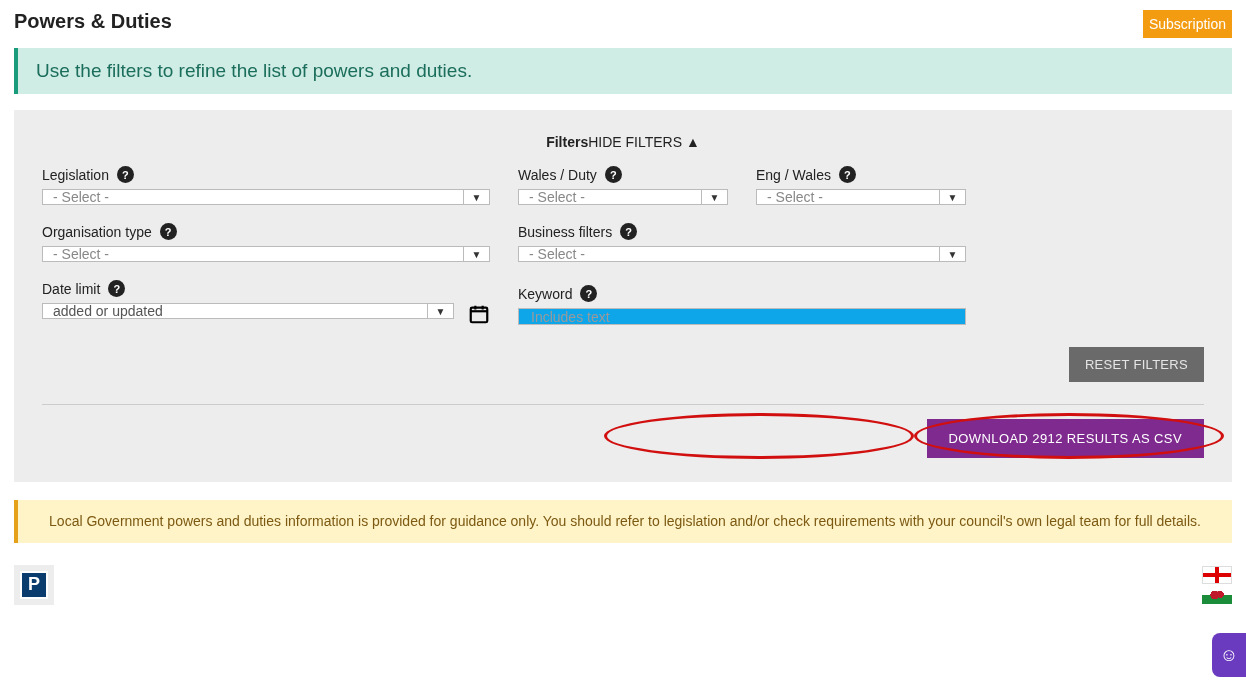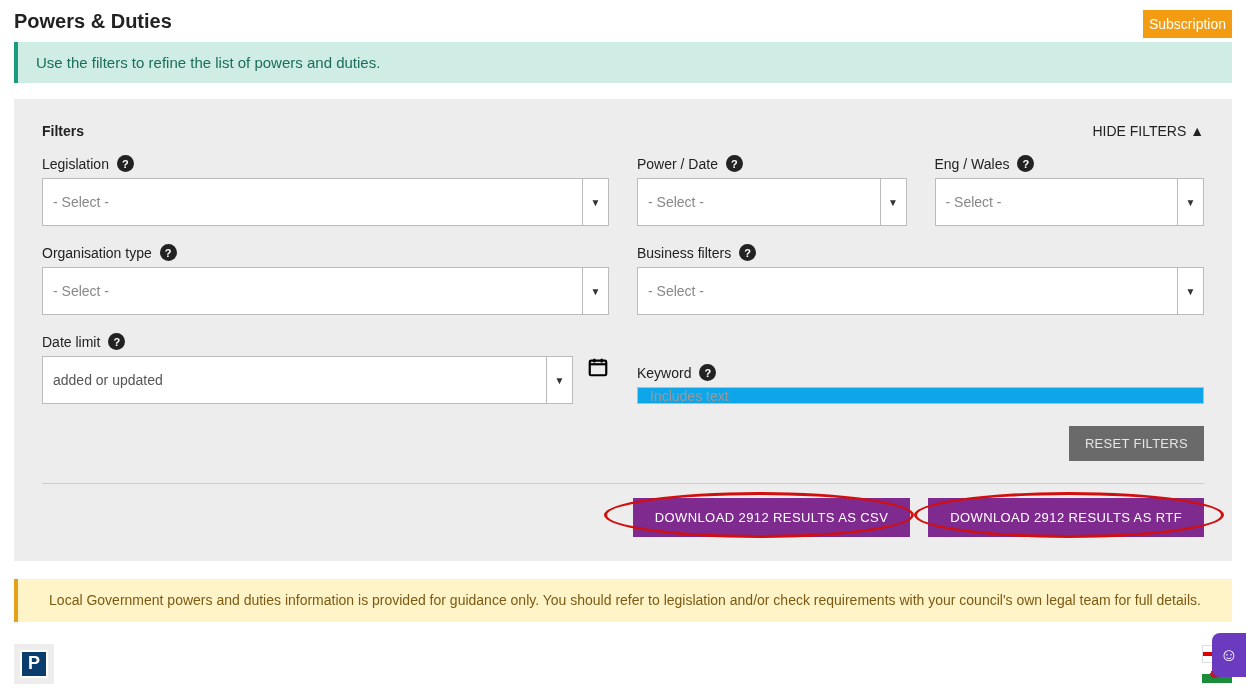--- a/index.html
+++ b/index.html
@@ -8,21 +8,21 @@
     font-family: "Segoe UI", Arial, sans-serif;
     font-size: 14px;
     color: #333;
     background: #fff;
     padding: 10px 14px;
   }
   .header-row {
     display: flex;
     justify-content: space-between;
     align-items: flex-start;
-    margin-bottom: 4px;
+    margin-bottom: 10px;
   }
   h1 {
     font-size: 20px;
     font-weight: 600;
     color: #222;
     margin: 0;
   }
   .subscription-btn {
     background: #f39c12;
     color: #fff;
@@ -30,43 +30,43 @@
     padding: 6px 6px;
     font-size: 14px;
     cursor: pointer;
   }
   .info-banner {
     background: #cfece5;
     border-left: 4px solid #1a9c7c;
     color: #1b6e5b;
     padding: 12px 18px;
     margin-bottom: 16px;
-    font-size: 15px;
+    font-size: 19px;
   }
   .filters-panel {
     background: #ededed;
     padding: 24px 28px 24px 28px;
     margin-bottom: 18px;
   }
   .filters-header {
     display: flex;
-    justify-content: space-between;
+    justify-content: center;
     align-items: center;
     font-weight: 600;
     color: #222;
     margin-bottom: 16px;
   }
   .hide-filters {
     font-weight: 400;
     font-size: 14px;
     cursor: pointer;
   }
   .filters-grid {
     display: grid;
-    grid-template-columns: 1fr 1fr 1fr 1fr;
+    grid-template-columns: 1fr 1fr 1fr 1fr 1fr;
     column-gap: 28px;
     row-gap: 18px;
     align-items: end;
   }
   .span2 { grid-column: span 2; }
   .filter-label {
     font-size: 14px;
     color: #222;
     margin-bottom: 6px;
     display: flex;
@@ -83,21 +83,21 @@
     background: #222;
     color: #fff;
     font-size: 11px;
     font-weight: 700;
   }
   .select-wrap {
     display: flex;
     align-items: stretch;
     background: #fff;
     border: 1px solid #bbb;
-    height: 48px;
+    height: 16px;
   }
   .select-value {
     flex: 1;
     padding: 0 10px;
     color: #888;
     display: flex;
     align-items: center;
     font-size: 14px;
   }
   .select-arrow {
@@ -286,21 +286,21 @@
         <span class="help-icon">?</span>
       </div>
       <div class="select-wrap">
         <div class="select-value">- Select -</div>
         <div class="select-arrow">▼</div>
       </div>
     </div>
 
     <div>
       <div class="filter-label">
-        <span>Power / Date</span>
+        <span>Wales / Duty</span>
         <span class="help-icon">?</span>
       </div>
       <div class="select-wrap">
         <div class="select-value">- Select -</div>
         <div class="select-arrow">▼</div>
       </div>
     </div>
 
     <div>
       <div class="filter-label">
@@ -364,21 +364,20 @@
   </div>
 
   <div class="reset-row">
     <button class="reset-btn">RESET FILTERS</button>
   </div>
 
   <div class="divider"></div>
 
   <div class="download-row">
     <button class="download-btn">DOWNLOAD 2912 RESULTS AS CSV</button>
-    <button class="download-btn">DOWNLOAD 2912 RESULTS AS RTF</button>
     <div class="oval" style="right:290px; width:310px; top:-6px;"></div>
     <div class="oval" style="right:-20px; width:310px; top:-6px;"></div>
   </div>
 </div>
 
 <div class="warning-banner">Local Government powers and duties information is provided for guidance only. You should refer to legislation and/or check requirements with your council's own legal team for full details.</div>
 
 <div class="result-row">
   <div class="p-badge">
     <div class="p-badge-inner">P</div>

